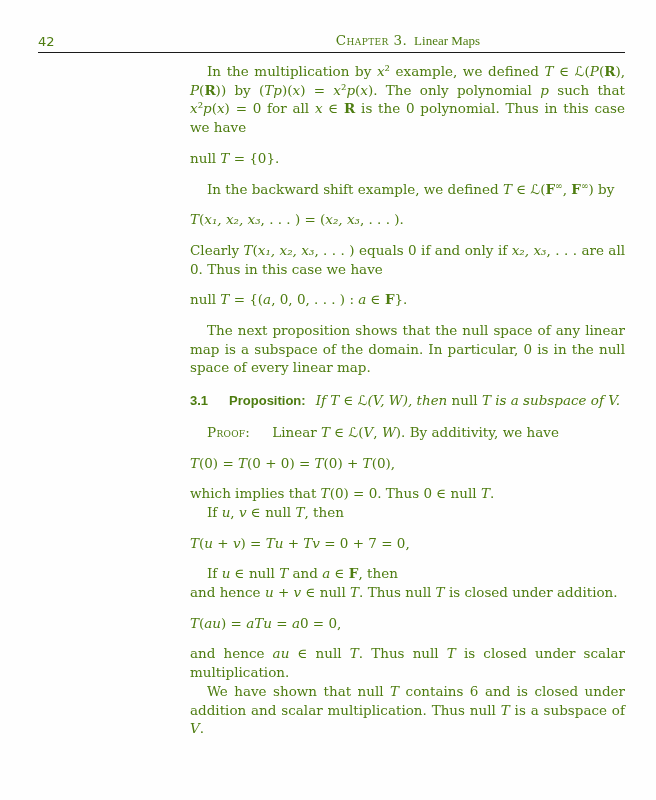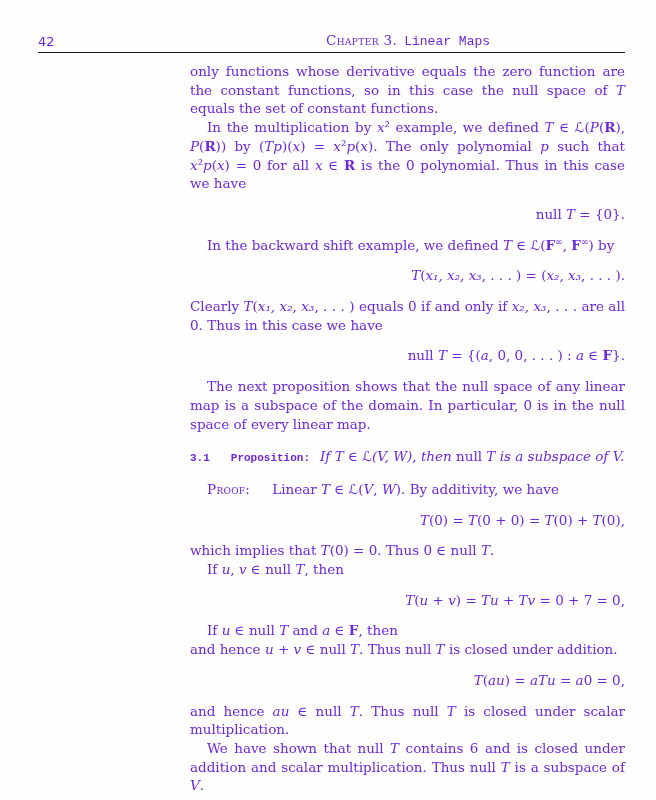--- a/index.html
+++ b/index.html
@@ -1,20 +1,20 @@
 <!DOCTYPE html>
 <html lang="en"><head>
 <meta charset="utf-8">
 <style>
   html,body{margin:0;padding:0;background:#ffffff;}
   .page{
     position:relative;
     width:656px;height:800px;
     background:#fefefe;
-    color:#6d28d9;
+    color:#4d7c0f;
     font-family:"DejaVu Serif","DejaVu Sans",serif;
     overflow:hidden;
   }
   
   .header{
     position:absolute;top:34px;left:38px;width:587px;height:18px;
     border-bottom:1.4px solid #1b1b1b;
   }
   .page-num{
     position:absolute;left:0;bottom:3px;
@@ -22,51 +22,50 @@
   }
   .chapter-title{
     position:absolute;left:370px;bottom:3px;
     transform:translateX(-50%);white-space:nowrap;
   }
   .chapter-label{
     font-family:"DejaVu Serif",serif;font-variant:small-caps;
     font-size:13.5px;letter-spacing:.4px;
   }
   .chapter-name{
-    font-family:Liberation Mono, monospace;font-size:13px;margin-left:7px;
+    font-family:Liberation Serif, serif;font-size:13px;margin-left:7px;
   }
   
   .main{
     position:absolute;top:62px;left:190px;width:435px;
     font-size:13.5px;line-height:18.7px;
   }
   .para{margin:0;text-align:justify;position:relative;}
   .para.indent{text-indent:17px;}
-  .display{margin:12px 0;text-align:right;}
+  .display{margin:12px 0;text-align:left;}
   .prop{margin:14px 0 12px;text-align:justify;}
   .prop-num,.prop-label{
-    font-family:Liberation Mono, monospace;font-weight:bold;font-size:11px;
+    font-family:Liberation Sans, sans-serif;font-weight:bold;font-size:13px;
   }
   .prop-num{margin-right:21px;}
   .prop-label{margin-right:10px;}
   .it{font-style:italic;}
   .bf{font-weight:bold;}
   .sc{font-variant:small-caps;letter-spacing:.3px;margin-right:22px;}
   .sup{vertical-align:super;font-size:.68em;line-height:0;}
 </style>
 </head>
 <body>
 
 <div class="page">
   <div class="header">
     <span class="page-num">42</span>
     <span class="chapter-title"><span class="chapter-label">Chapter 3.</span><span class="chapter-name">Linear Maps</span></span>
   </div>
   <div class="main" id="main">
-      <p class="para"><span>only functions whose derivative equals the zero function are the con­stant functions, so in this case the null space of </span><span class="it">T</span><span> equals the set of constant functions.</span></p>
       <p class="para indent"><span>In the multiplication by </span><span class="it">x</span><span>² example, we defined </span><span class="it">T</span><span> ∈ ℒ(</span><span class="it">P</span><span>(</span><span class="bf">R</span><span>), </span><span class="it">P</span><span>(</span><span class="bf">R</span><span>)) by (</span><span class="it">Tp</span><span>)(</span><span class="it">x</span><span>) = </span><span class="it">x</span><span>²</span><span class="it">p</span><span>(</span><span class="it">x</span><span>). The only polynomial </span><span class="it">p</span><span> such that </span><span class="it">x</span><span>²</span><span class="it">p</span><span>(</span><span class="it">x</span><span>) = 0 for all </span><span class="it">x</span><span> ∈ </span><span class="bf">R</span><span> is the 0 polynomial. Thus in this case we have</span></p>
       <div class="display"><span>null </span><span class="it">T</span><span> = {0}.</span></div>
       <p class="para indent"><span>In the backward shift example, we defined </span><span class="it">T</span><span> ∈ ℒ(</span><span class="bf">F</span><span class="sup">∞</span><span>, </span><span class="bf">F</span><span class="sup">∞</span><span>) by</span></p>
       <div class="display"><span class="it">T</span><span>(</span><span class="it">x₁, x₂, x₃</span><span>, . . . ) = (</span><span class="it">x₂, x₃</span><span>, . . . ).</span></div>
       <p class="para"><span>Clearly </span><span class="it">T</span><span>(</span><span class="it">x₁, x₂, x₃</span><span>, . . . ) equals 0 if and only if </span><span class="it">x₂, x₃</span><span>, . . . are all 0. Thus in this case we have</span></p>
       <div class="display"><span>null </span><span class="it">T</span><span> = {(</span><span class="it">a</span><span>, 0, 0, . . . ) : </span><span class="it">a</span><span> ∈ </span><span class="bf">F</span><span>}.</span></div>
       <p class="para indent"><span>The next proposition shows that the null space of any linear map is a subspace of the domain. In particular, 0 is in the null space of every linear map.</span></p>
       <p class="prop"><span class="prop-num">3.1</span><span class="prop-label">Proposition:</span><span class="it">If T ∈ ℒ(V, W), then </span><span>null </span><span class="it">T is a subspace of V.</span></p>
       <p class="para indent"><span class="sc">Proof:</span><span>Linear </span><span class="it">T</span><span> ∈ ℒ(</span><span class="it">V</span><span>, </span><span class="it">W</span><span>). By additivity, we have</span></p>
       <div class="display"><span class="it">T</span><span>(0) = </span><span class="it">T</span><span>(0 + 0) = </span><span class="it">T</span><span>(0) + </span><span class="it">T</span><span>(0),</span></div>

